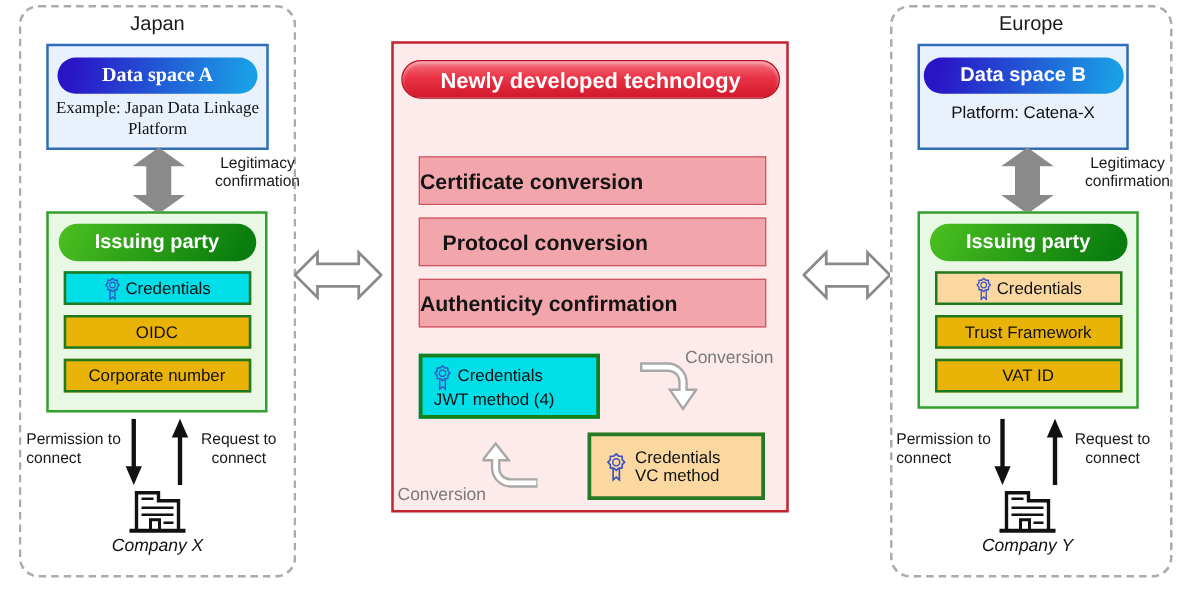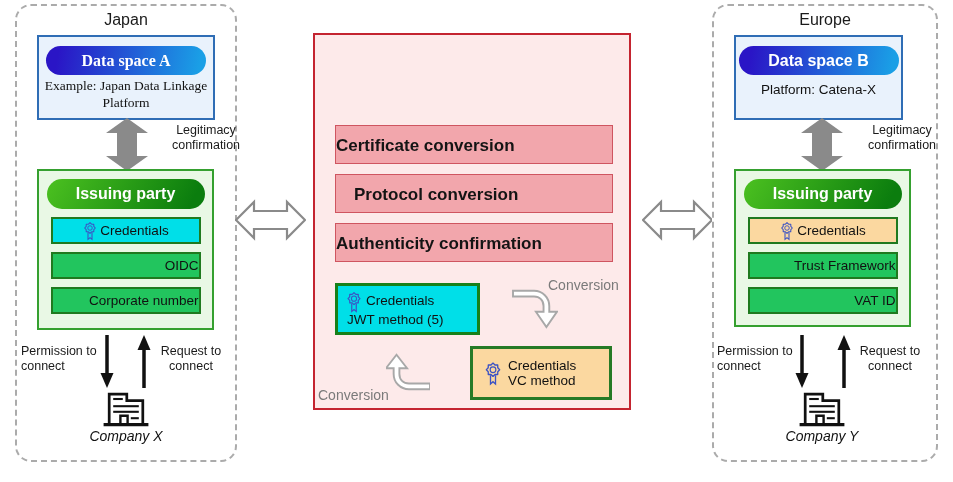--- a/index.html
+++ b/index.html
@@ -24,21 +24,21 @@
   
   .ip-box{position:absolute;background:#e9f8e5;border:2px solid #35a02f;box-sizing:border-box;}
   .pill-green{
     width:158px;height:30px;line-height:30px;margin:8px auto 0;font-size:16px;border-radius:16px;
     background:linear-gradient(120deg,#48bd1f 5%,#0b7d0e 90%);
   }
   .item{
     width:150px;height:27px;margin:8px auto 0;box-sizing:border-box;border:2px solid #1f7a1f;
     display:flex;align-items:center;justify-content:center;font-size:13.5px;color:#111;gap:2px;
   }
-  .item-green{background:#22c55e;justify-content:flex-end;}
+  .item-green{background:#eab308;}
   .item-cyan{background:#00dfe8;}
   .item-orange{background:#fbd8a0;}
   
   #center-panel{position:absolute;left:313px;top:33px;width:318px;height:377px;background:#fdeaea;border:2px solid #c42430;box-sizing:border-box;}
   .pill-red{
     position:absolute;left:6px;top:13px;width:303px;height:31px;line-height:31px;border-radius:17px;
     font-size:17.5px;font-weight:700;color:#fff;text-align:center;
     background:linear-gradient(180deg,#f4737e 0%,#ea3346 45%,#d2182a 100%);
     border:1px solid #b30f20;box-shadow:inset 0 2px 3px rgba(255,255,255,.45);box-sizing:border-box;
   }
@@ -125,35 +125,36 @@
     <div class="company-label" style="left:43px;top:422px;width:132px;">Company X</div>
   </div>
 
   <div class="abs" style="left:235px;top:197px;">
     <svg width="71" height="46" viewBox="0 0 71 46">
         <polygon points="1,23 19,5 19,14 52,14 52,5 70,23 52,41 52,32 19,32 19,41" fill="#fff" stroke="#8a8a8a" stroke-width="2.2"></polygon>
       </svg>
   </div>
 
   <div id="center-panel">
+    <div class="pill-red">Newly developed technology</div>
 
     <div class="fbox" style="top:90px;">Certificate conversion</div>
     <div class="fbox" style="top:139px;padding-left:18px;">Protocol conversion</div>
     <div class="fbox" style="top:188px;">Authenticity confirmation</div>
 
     <div class="cred-box" id="jwt-box">
       <span class="abs" style="left:7px;top:5px;">
         <svg width="18" height="22" viewBox="0 0 24 29">
           <path d="M9 16.5 V27 L12 24.4 L15 27 V16.5" fill="none" stroke="#3b52c4" stroke-width="1.6"></path>
           <polygon points="20,10 17.73,12.37 17.66,15.66 14.37,15.73 12,18 9.63,15.73 6.34,15.66 6.27,12.37 4,10 6.27,7.63 6.34,4.34 9.63,4.27 12,2 14.37,4.27 17.66,4.34 17.73,7.63" fill="none" stroke="#3b52c4" stroke-width="1.6" stroke-linejoin="round"></polygon>
           <circle cx="12" cy="10" r="3.4" fill="none" stroke="#3b52c4" stroke-width="1.4"></circle>
         </svg>
       </span>
       <span class="abs" style="left:28px;top:7px;">Credentials</span>
-      <span class="abs" style="left:9px;top:26px;">JWT method (5)</span>
+      <span class="abs" style="left:9px;top:26px;">JWT method (4)</span>
     </div>
 
     <div class="conv-label" style="left:233px;top:242px;width:90px;">Conversion</div>
     <div class="abs" style="left:195px;top:252px;">
       <svg width="48" height="42" viewBox="0 0 48 44">
           <path d="M2 4 L24 4 C33 4 40 11 40 20 L40 26 L48 26 L37 42 L26 26 L34 26 L34 20 C34 14 30 10 24 10 L2 10 Z" fill="#fff" stroke="#a8a8a8" stroke-width="2"></path>
         </svg>
     </div>
 
     <div class="cred-box" id="vc-box">

